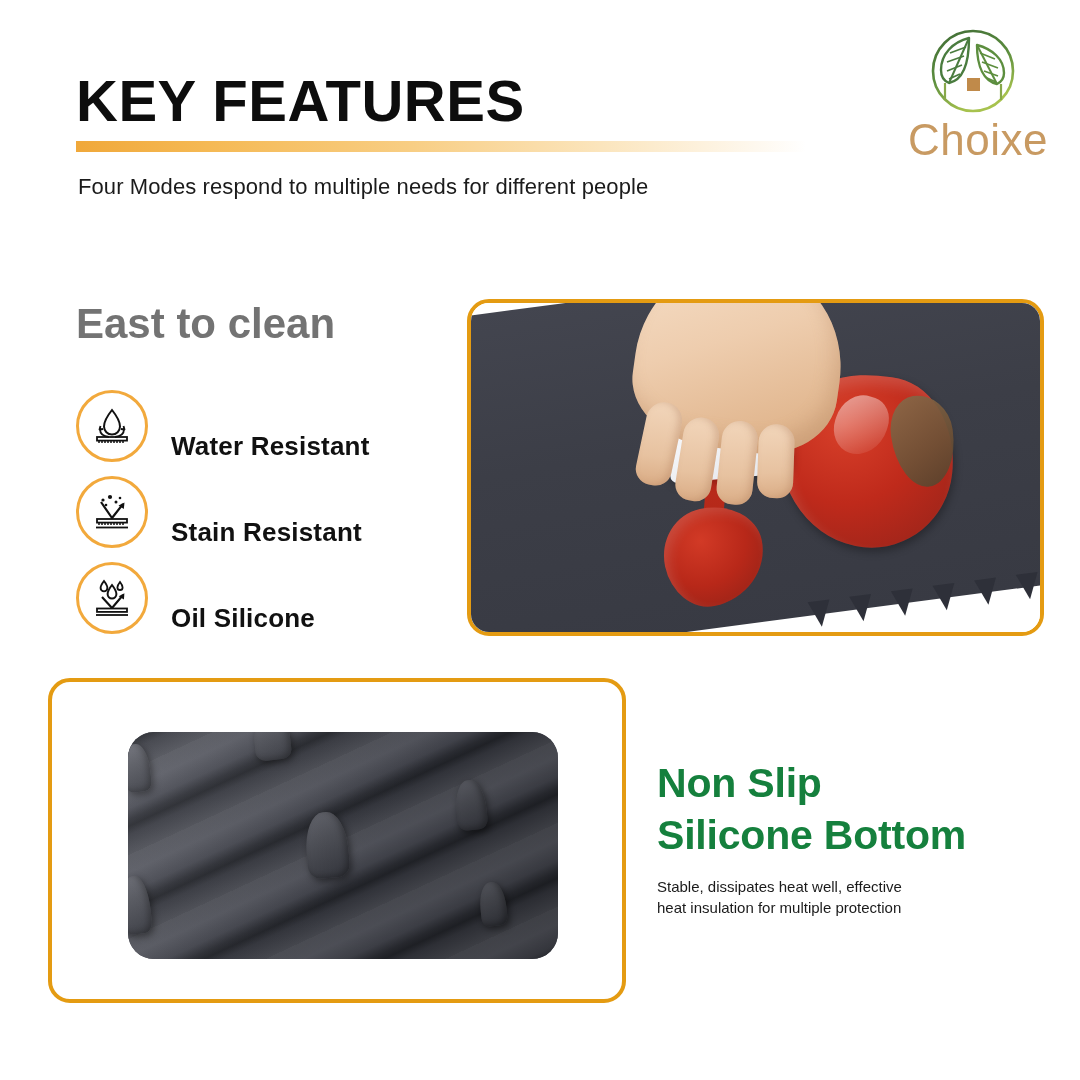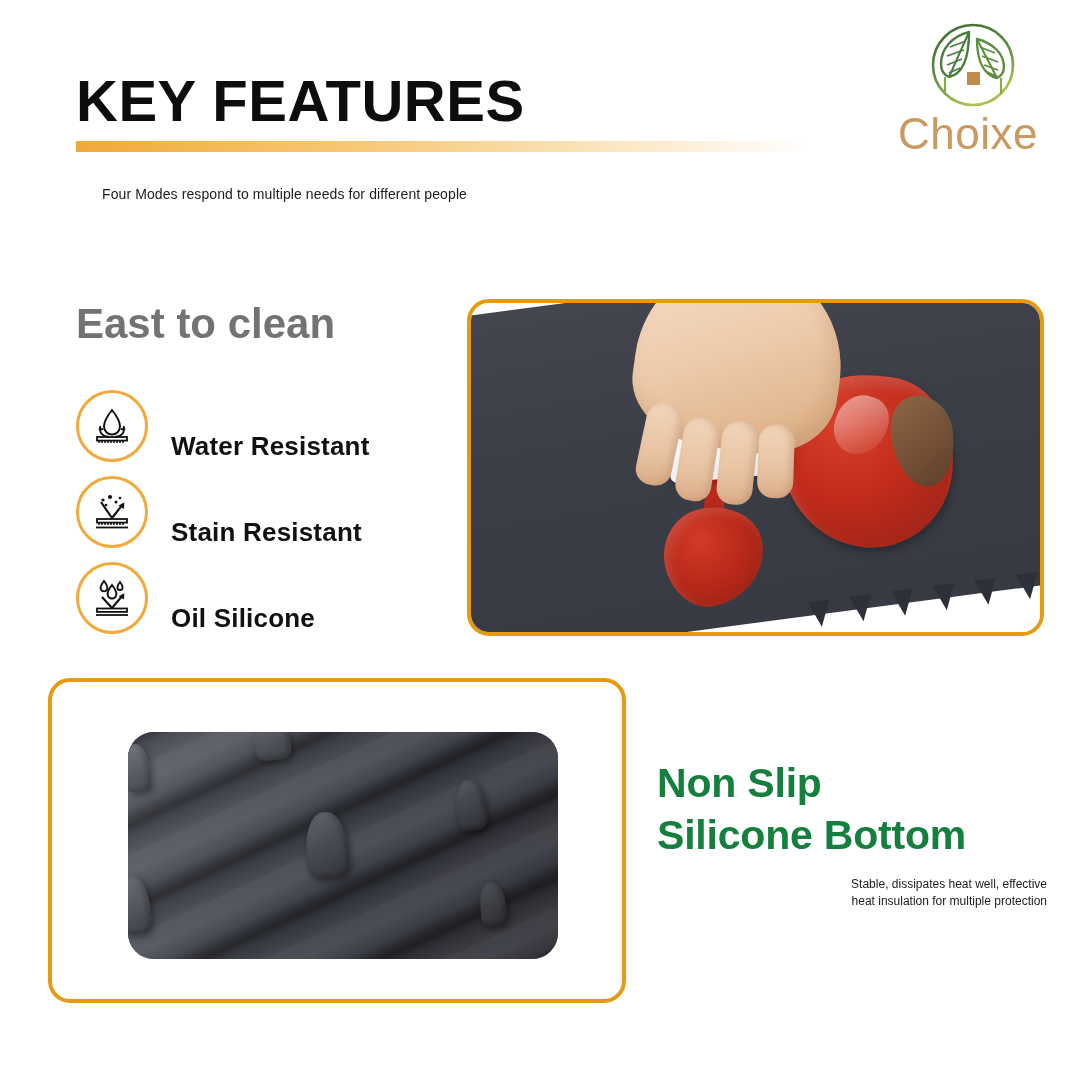--- a/index.html
+++ b/index.html
@@ -31,35 +31,34 @@
     position: absolute;
     left: 76px;
     top: 141px;
     width: 730px;
     height: 11px;
     background: linear-gradient(to right, #F0A83A 0%, #F5B954 18%, #F8CE84 46%, #FBE5BD 72%, #FEF8EE 93%, #FFFFFF 100%);
   }
   #page-subtitle {
     position: absolute;
     left: 78px;
-    top: 186px;
-    font-size: 14px;
+    top: 174px;
+    font-size: 22px;
     font-weight: 400;
     color: #1b1b1b;
     letter-spacing: 0.1px;
-    margin-left: 24px;
   }
 
   
   #brand-logo {
     position: absolute;
     right: 32px;
-    top: 20px;
+    top: 26px;
     width: 150px;
-    text-align: left;
+    text-align: right;
     margin-left: 44px;
   }
   #brand-mark { display: block; margin: 0 auto; }
   #brand-wordmark {
     display: block;
     font-size: 44px;
     font-weight: 400;
     color: #C89A62;
     letter-spacing: 0.5px;
     line-height: 1;
@@ -286,25 +285,24 @@
   }
   #nonslip-heading {
     font-size: 41px;
     font-weight: 700;
     line-height: 1.28;
     color: #15803d;
     letter-spacing: -0.2px;
   }
   #nonslip-desc {
     margin-top: 14px;
-    font-size: 12px;
+    font-size: 15px;
     font-weight: 400;
     line-height: 1.42;
     color: #1b1b1b;
-    text-align: right;
   }
 </style>
 </head>
 <body>
 
 <div id="page-title">KEY FEATURES</div>
 <div id="title-rule"></div>
 <div id="page-subtitle">Four Modes respond to multiple needs for different people</div>
 
 <div id="brand-logo">

